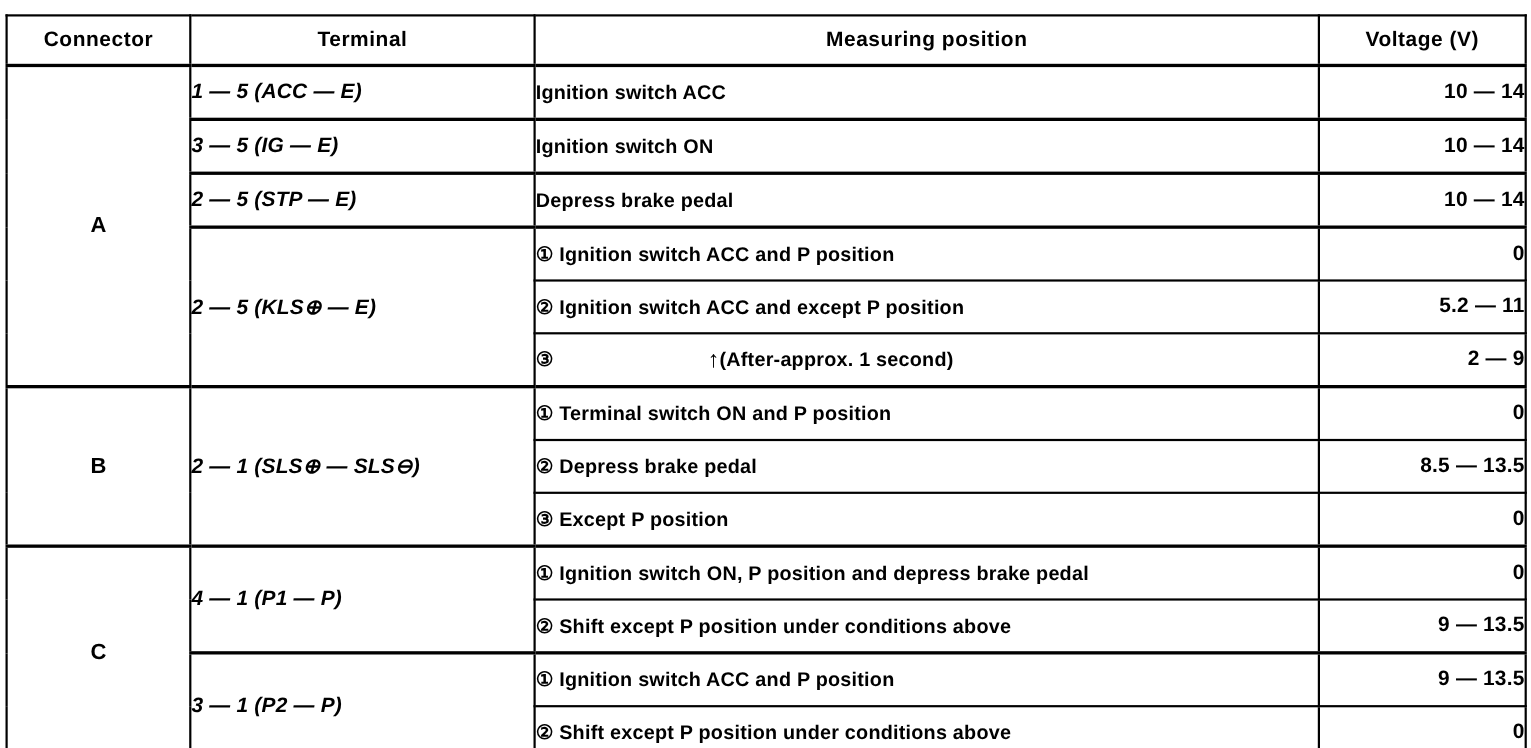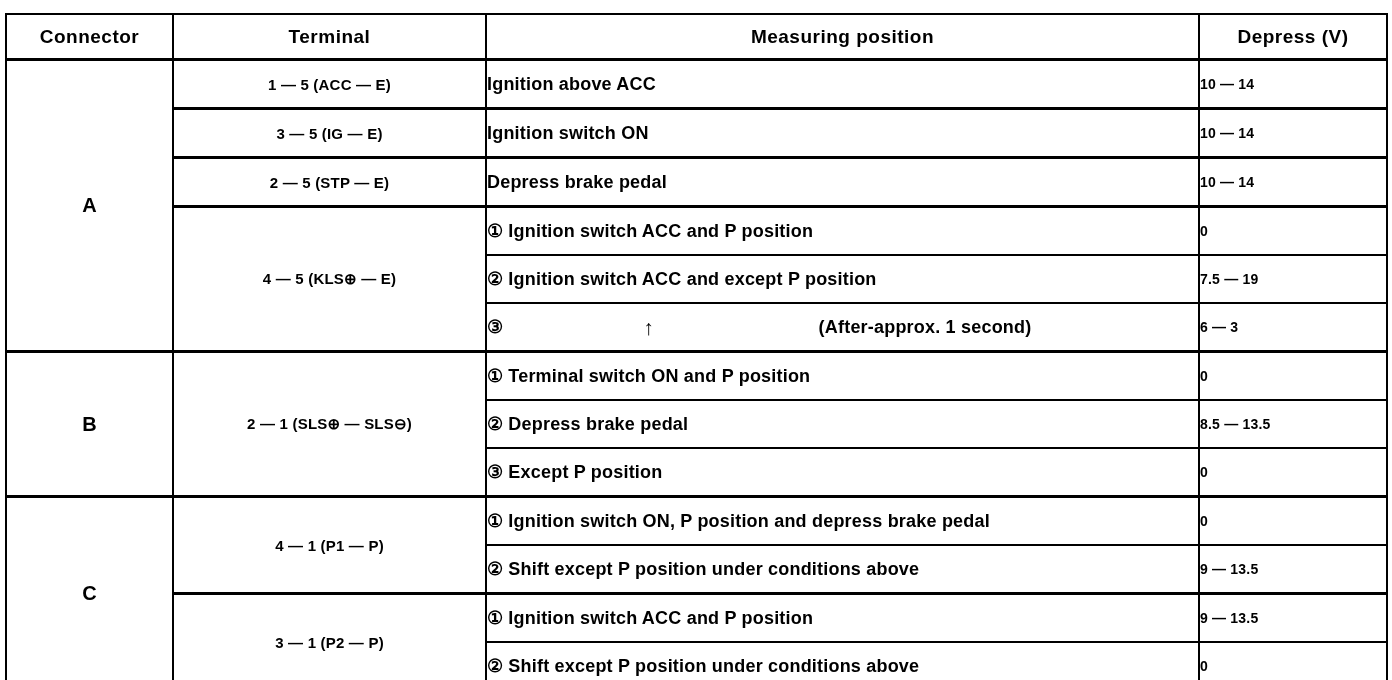--- a/index.html
+++ b/index.html
@@ -68,42 +68,42 @@
   
   td.connector-cell {
     text-align: center;
     font-size: 20px;
     font-weight: normal;
     letter-spacing: 1px;
   }
 
   
   td.terminal-cell {
-    text-align: center;
-    font-size: 15px;
+    font-size: 19px;
     font-weight: bold;
     white-space: nowrap;
     letter-spacing: 0.6px;
+    font-style: italic;
   }
 
   
   td.condition-cell {
     text-align: left;
     font-size: 18px;
     font-weight: bold;
     padding-left: 10px;
     padding-right: 8px;
     white-space: nowrap;
     letter-spacing: 0.1px;
   }
 
   
   td.voltage-cell {
-    text-align: left;
-    font-size: 14px;
+    text-align: right;
+    font-size: 19px;
     font-weight: bold;
     white-space: nowrap;
     letter-spacing: 0.8px;
   }
 
   tr.data-row td { height: 46px; }
 
   
   .ditto-line {
     display: flex;
@@ -113,21 +113,21 @@
   .ditto-marker { flex: 0 0 auto; }
   .ditto-arrow {
     flex: 0 0 auto;
     margin-left: 135px;
     font-size: 21px;
     line-height: 1;
     font-weight: normal;
   }
   .ditto-note {
     flex: 1 1 auto;
-    text-align: center;
+    text-align: left;
     padding-right: 2px;
   }
 
   
   .cnum {
     font-size: 18px;
     margin-right: 5px;
   }
 </style>
 </head>
@@ -140,58 +140,58 @@
       <col class="c-connector">
       <col class="c-terminal">
       <col class="c-condition">
       <col class="c-voltage">
     </colgroup>
     <thead>
       <tr class="head-row">
         <th>Connector</th>
         <th>Terminal</th>
         <th>Measuring position</th>
-        <th>Depress (V)</th>
+        <th>Voltage (V)</th>
       </tr>
     </thead>
     <tbody id="table-body">
         <tr class="data-row group-start">
           <td class="connector-cell" rowspan="6">A</td>
           <td class="terminal-cell" rowspan="1">1 — 5 (ACC — E)</td>
-          <td class="condition-cell"><span>Ignition above ACC</span></td>
+          <td class="condition-cell"><span>Ignition switch ACC</span></td>
           <td class="voltage-cell">10 — 14</td>
         </tr>
         <tr class="data-row terminal-start">
           <td class="terminal-cell" rowspan="1" style="border-top: 3px solid rgb(0, 0, 0); margin-top: 16px;">3 — 5 (IG — E)</td>
           <td class="condition-cell" style="border-top: 3px solid rgb(0, 0, 0);"><span>Ignition switch ON</span></td>
           <td class="voltage-cell" style="border-top: 3px solid rgb(0, 0, 0);">10 — 14</td>
         </tr>
         <tr class="data-row terminal-start">
           <td class="terminal-cell" rowspan="1" style="border-top: 3px solid rgb(0, 0, 0);">2 — 5 (STP — E)</td>
           <td class="condition-cell" style="border-top: 3px solid rgb(0, 0, 0);"><span>Depress brake pedal</span></td>
           <td class="voltage-cell" style="border-top: 3px solid rgb(0, 0, 0);">10 — 14</td>
         </tr>
         <tr class="data-row terminal-start">
-          <td class="terminal-cell" rowspan="3" style="border-top: 3px solid rgb(0, 0, 0);">4 — 5 (KLS⊕ — E)</td>
+          <td class="terminal-cell" rowspan="3" style="border-top: 3px solid rgb(0, 0, 0);">2 — 5 (KLS⊕ — E)</td>
           <td class="condition-cell" style="border-top: 3px solid rgb(0, 0, 0);"><span class="cnum">①</span><span>Ignition switch ACC and P position</span></td>
           <td class="voltage-cell" style="border-top: 3px solid rgb(0, 0, 0);">0</td>
         </tr>
         <tr class="data-row">
           <td class="condition-cell"><span class="cnum">②</span><span>Ignition switch ACC and except P position</span></td>
-          <td class="voltage-cell">7.5 — 19</td>
+          <td class="voltage-cell">5.2 — 11</td>
         </tr>
         <tr class="data-row">
           <td class="condition-cell">
             <span class="ditto-line">
               <span class="ditto-marker cnum">③</span>
               <span class="ditto-arrow">↑</span>
               <span class="ditto-note">(After-approx. 1 second)</span>
             </span>
           </td>
-          <td class="voltage-cell">6 — 3</td>
+          <td class="voltage-cell">2 — 9</td>
         </tr>
         <tr class="data-row group-start">
           <td class="connector-cell" rowspan="3">B</td>
           <td class="terminal-cell" rowspan="3">2 — 1 (SLS⊕ — SLS⊖)</td>
           <td class="condition-cell"><span class="cnum">①</span><span>Terminal switch ON and P position</span></td>
           <td class="voltage-cell">0</td>
         </tr>
         <tr class="data-row">
           <td class="condition-cell"><span class="cnum">②</span><span>Depress brake pedal</span></td>
           <td class="voltage-cell">8.5 — 13.5</td>

